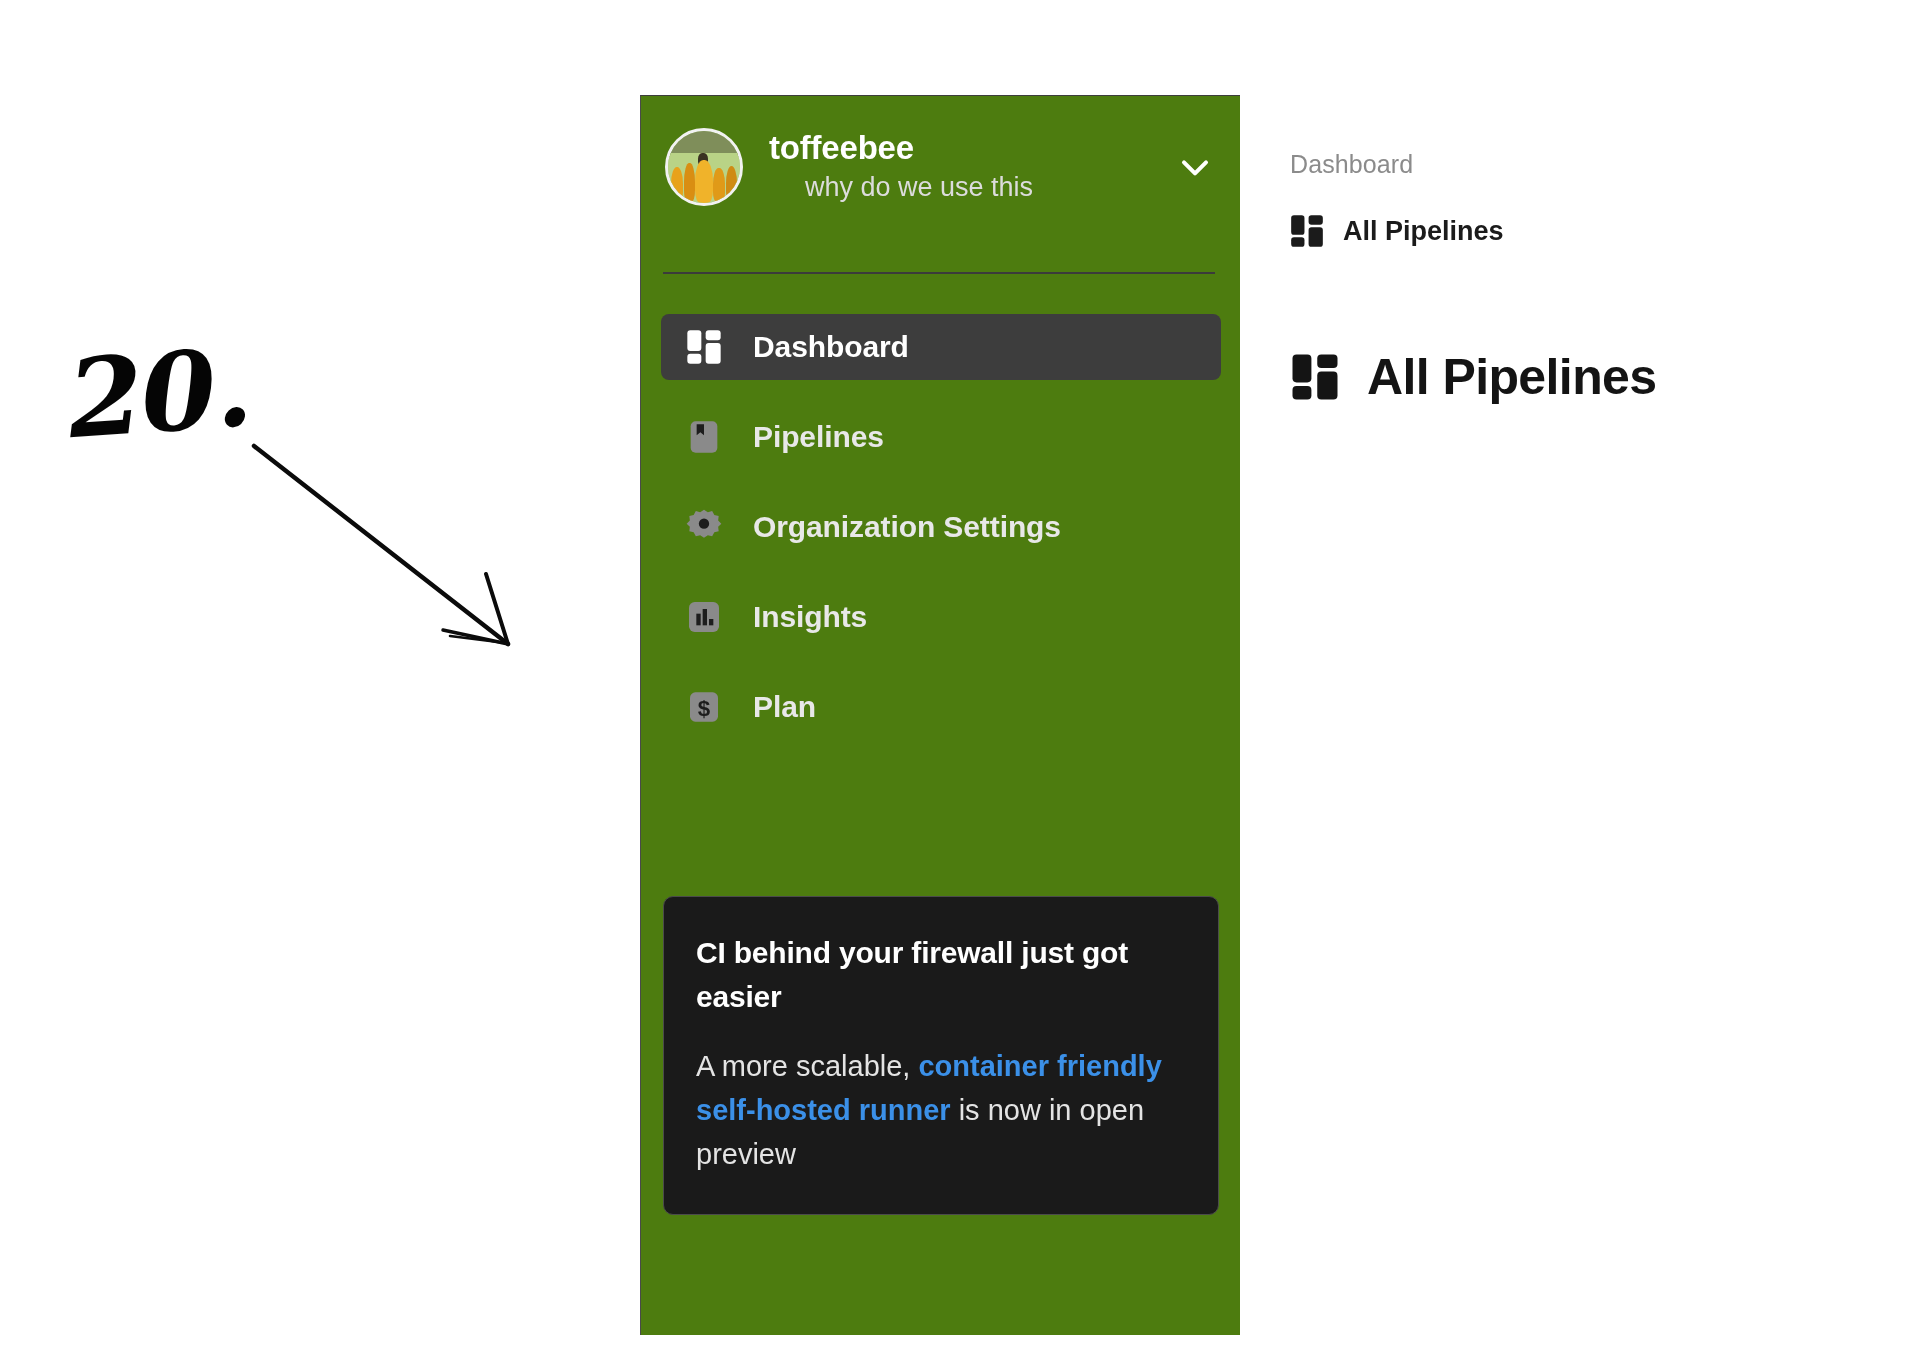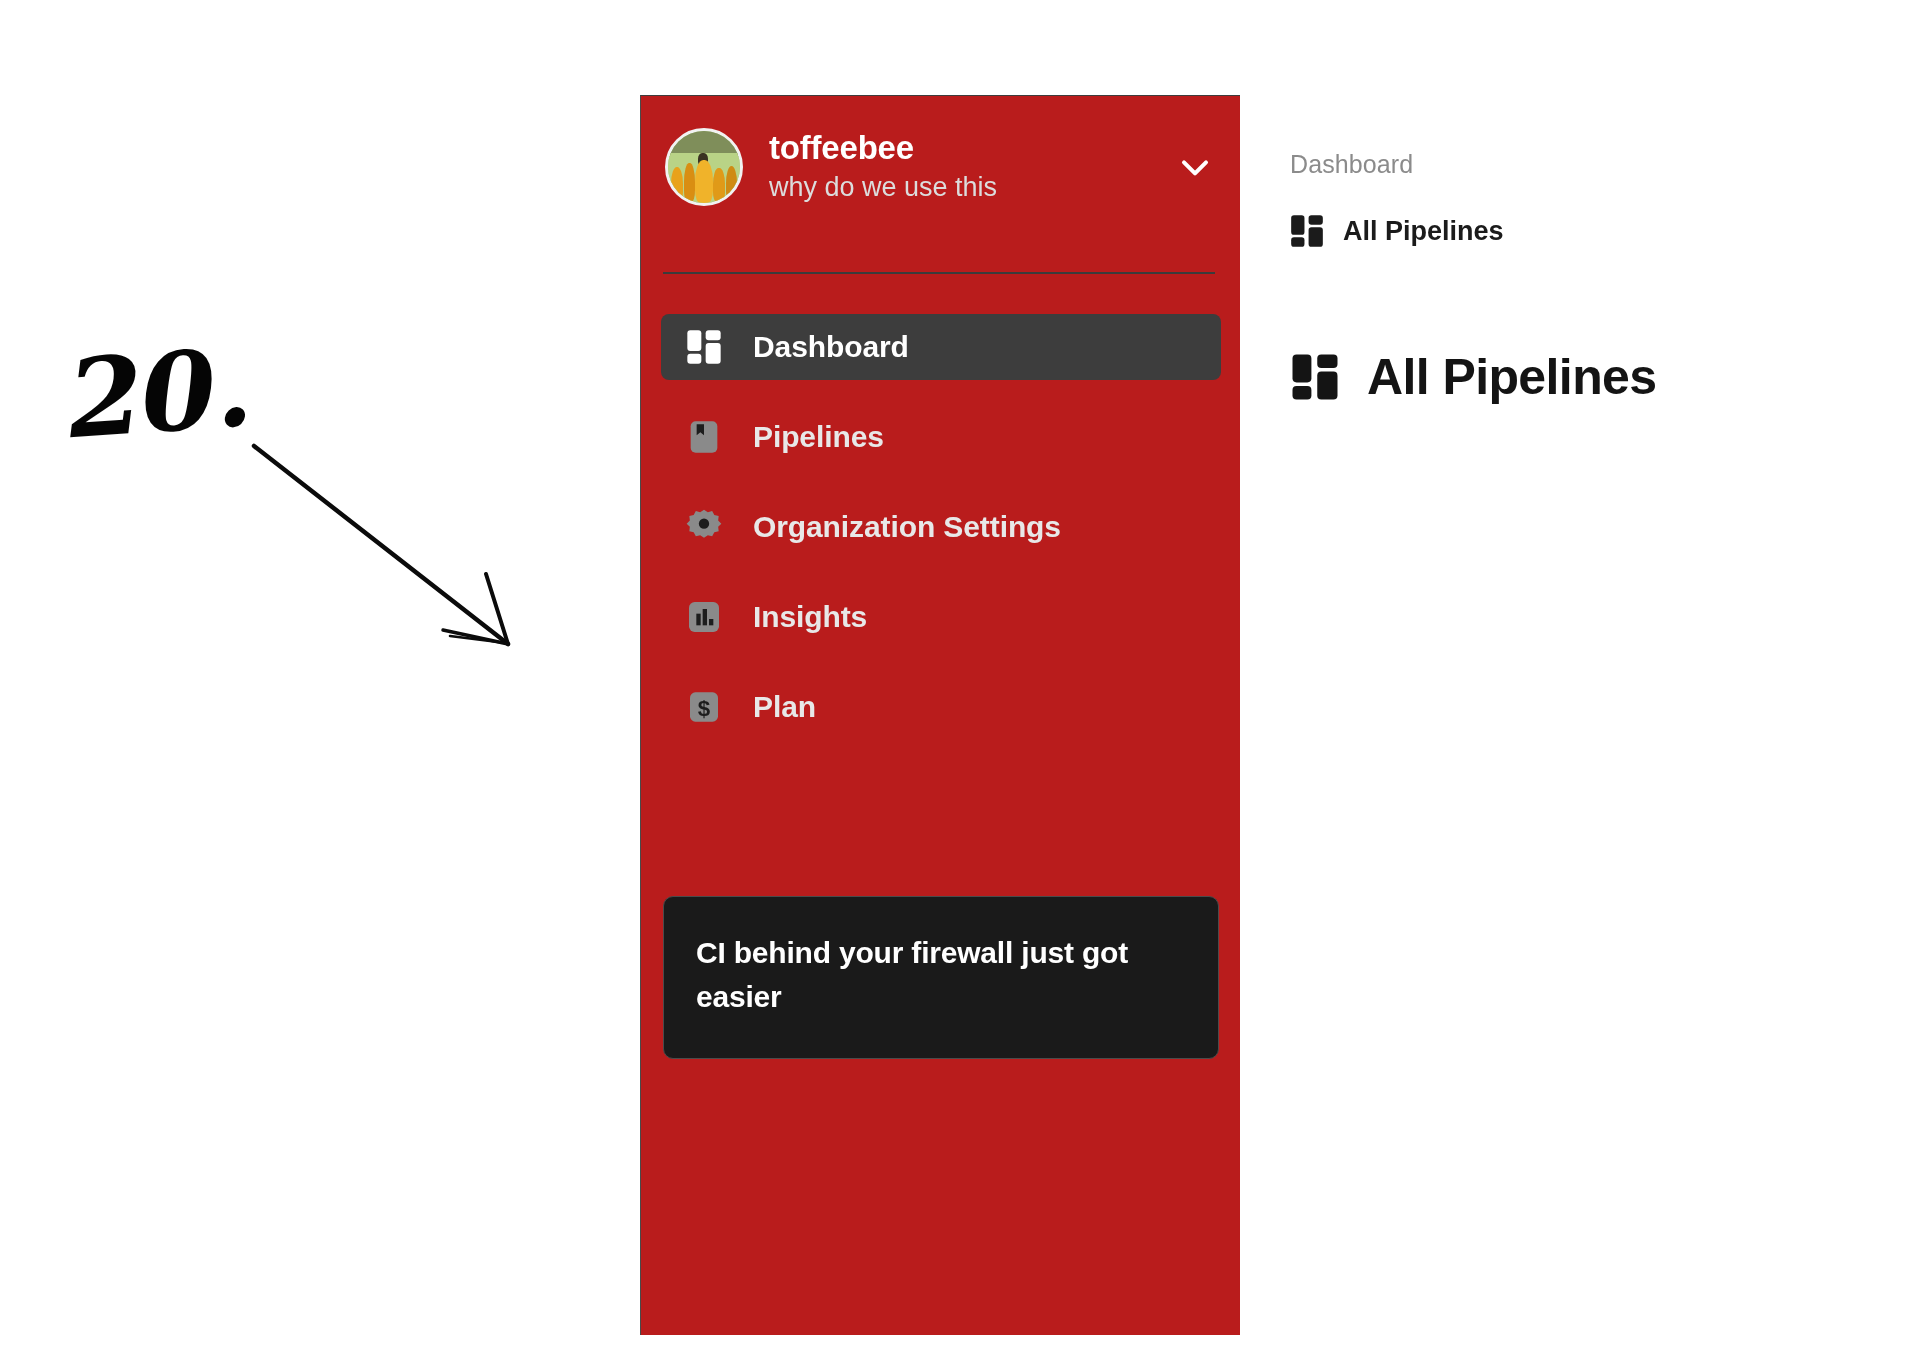--- a/index.html
+++ b/index.html
@@ -39,21 +39,21 @@
   .page-heading {
     position:absolute; left:1288px; top:348px;
     display:flex; align-items:center; gap:25px;
   }
   .page-heading-label { font-size:50px; font-weight:700; color:#141414; letter-spacing:-.6px; }
 
   
   .sidebar {
     position:absolute; left:640px; top:95px;
     width:600px; height:1240px;
-    background:#b91c1c;
+    background:#4d7c0f;
     border-top:1px solid #3d3d3d; border-left:1px solid #4a4a4a;
   }
   .org-header {
     position:absolute; left:24px; top:32px;
     width:552px; display:flex; align-items:center;
   }
   .avatar {
     width:78px; height:78px; border-radius:50%;
     border:3px solid #f2f2f2; flex:0 0 auto; overflow:hidden; position:relative;
     background:#a9c77e;
@@ -62,21 +62,21 @@
   .avatar .av-ground { position:absolute; left:0; top:30%; width:100%; height:70%; background:#b9d386; }
   .avatar .blob { position:absolute; background:#e8a21b; border-radius:48% 48% 30% 30%; }
   .avatar .blob.b1 { left:4%;  top:50%; width:17%; height:48%; }
   .avatar .blob.b2 { left:22%; top:44%; width:15%; height:54%; background:#d98e12; }
   .avatar .blob.b3 { left:38%; top:40%; width:24%; height:60%; background:#f0b32a; }
   .avatar .blob.b4 { left:63%; top:52%; width:16%; height:46%; background:#e09a18; }
   .avatar .blob.b5 { left:80%; top:48%; width:16%; height:50%; background:#cf8b14; }
   .avatar .dark-head { position:absolute; left:42%; top:30%; width:14%; height:20%; background:#3a3222; border-radius:40%; }
   .org-text { margin-left:26px; flex:1 1 auto; min-width:0; }
   .org-name { font-size:33px; font-weight:700; color:#ffffff; line-height:1.18; letter-spacing:-.2px; }
-  .org-sub  { font-size:27px; font-weight:400; color:#dcdcdc; line-height:1.25; margin-top:3px; }
+  .org-sub  { font-size:27px; font-weight:400; color:#dcdcdc; line-height:1.25; margin-top:3px;margin-left:36px; }
   .org-chevron { flex:0 0 auto; margin-left:10px; }
 
   .divider {
     position:absolute; left:22px; top:176px; width:552px; height:2px; background:#3b3b3b;
   }
 
   .nav { position:absolute; left:20px; top:218px; width:560px; }
   .nav-item {
     display:flex; align-items:center;
     height:66px; padding:0 22px; margin-bottom:24px;
@@ -219,16 +219,19 @@
             <text x="12" y="17.2" text-anchor="middle" font-family="Liberation Sans, sans-serif" font-size="13.4" font-weight="700" fill="#1d1d1d">$</text>
           </svg>
         </span>
         <span class="nav-label">Plan</span>
       </div>
 
     </div>
 
     <div class="promo-card">
       <div class="promo-title">CI behind your firewall just got easier</div>
+      <div class="promo-body">
+        <span>A more scalable, </span><span class="promo-link">container friendly self-hosted runner</span><span> is now in open preview</span>
+      </div>
     </div>
 
   </div>
 </div>
 
 </body></html>

